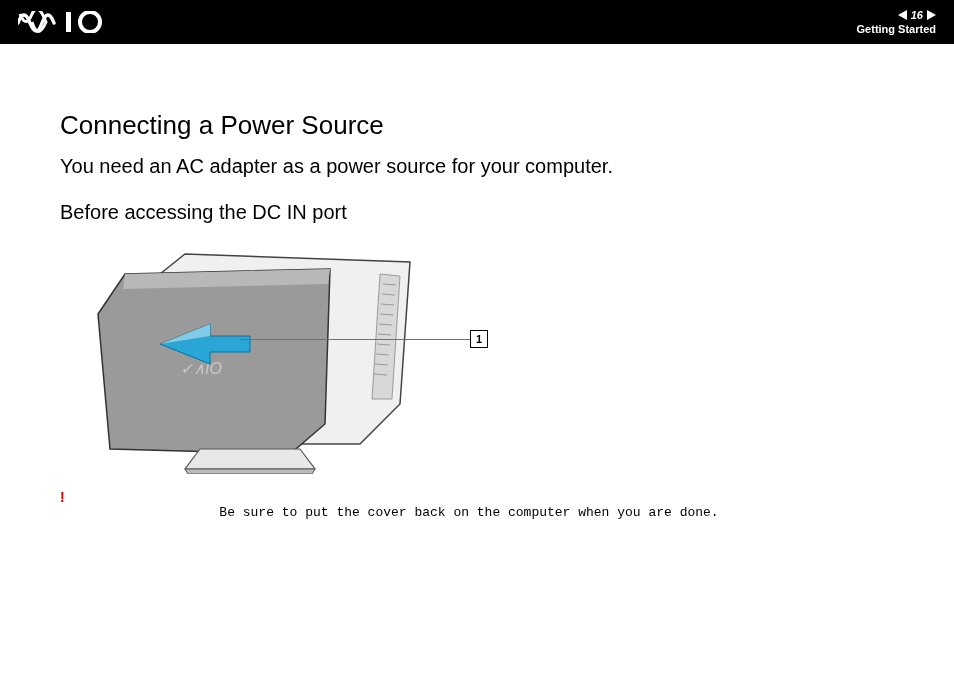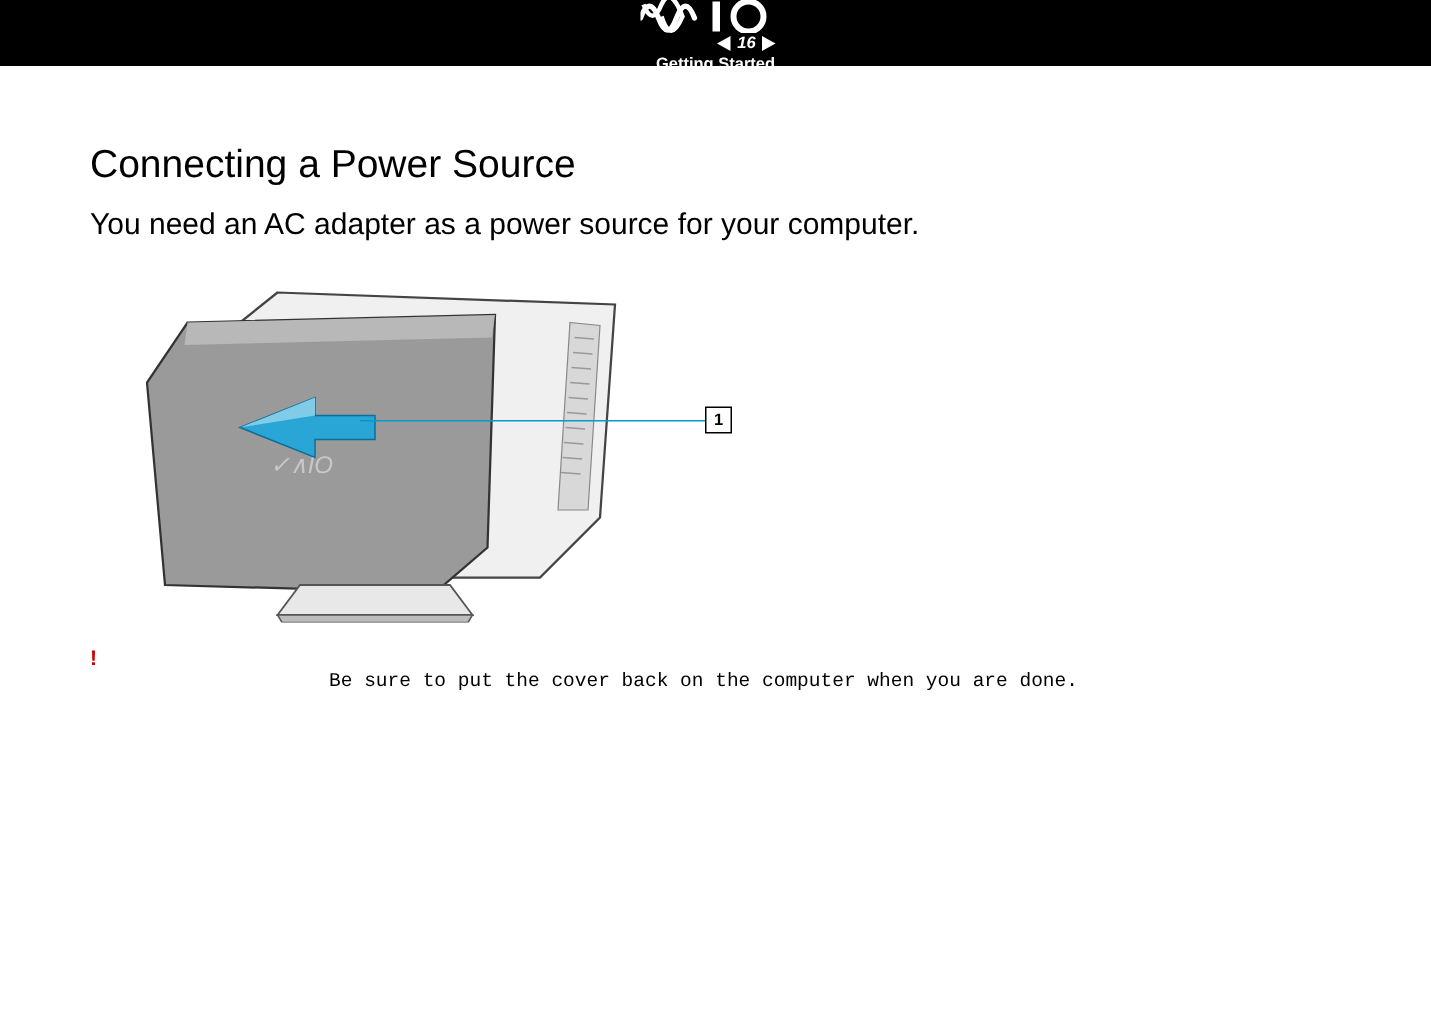--- a/index.html
+++ b/index.html
@@ -13,38 +13,38 @@
   }
   .header {
     background: #000;
     height: 44px;
     width: 100%;
     display: flex;
     align-items: center;
     justify-content: space-between;
     padding: 0 18px;
     color: #fff;
-    flex-direction: column;
   }
   .vaio-logo { display: flex; align-items: center; }
   .vaio-logo svg { fill: #fff; }
   .header-right {
     text-align: right;
     font-size: 11px;
     font-weight: bold;
     line-height: 1.3;
   }
   .page-nav { display: flex; align-items: center; justify-content: flex-end; gap: 4px; font-style: italic; }
   .arrow { width: 0; height: 0; border-style: solid; display: inline-block; }
   .arrow-left { border-width: 5px 9px 5px 0; border-color: transparent #fff transparent transparent; }
   .arrow-right { border-width: 5px 0 5px 9px; border-color: transparent transparent transparent #fff; }
   .section-name { font-style: normal; }
   .content {
     padding: 50px 76px 0 60px;
     color: #000;
+    margin-top: 16px;
   }
   h1 {
     font-size: 26px;
     font-weight: normal;
     margin-bottom: 10px;
   }
   h2 {
     font-size: 20px;
     font-weight: normal;
     margin-top: 20px;
@@ -119,20 +119,21 @@
       <span class="arrow arrow-right"></span>
     </div>
     <div class="section-name">Getting Started</div>
   </div>
 </div>
 
 <div class="content">
   <h1>Connecting a Power Source</h1>
   <p class="body-text">You need an AC adapter as a power source for your computer.</p>
 
+  <h2>Before accessing the DC IN port</h2>
 
   <div class="figure">
     <svg width="340" height="230" viewBox="0 0 340 230">
 
       <polygon points="95,10 320,18 310,160 270,200 70,200 45,50" fill="#f0f0f0" stroke="#444" stroke-width="1.5"></polygon>
 
       <polygon points="290,30 310,32 302,155 282,155" fill="#d8d8d8" stroke="#888" stroke-width="0.8"></polygon>
       <line x1="293" y1="40" x2="306" y2="41" stroke="#999"></line>
         <line x1="292" y1="50" x2="305" y2="51" stroke="#999"></line>
       <line x1="291" y1="60" x2="304" y2="61" stroke="#999"></line>

